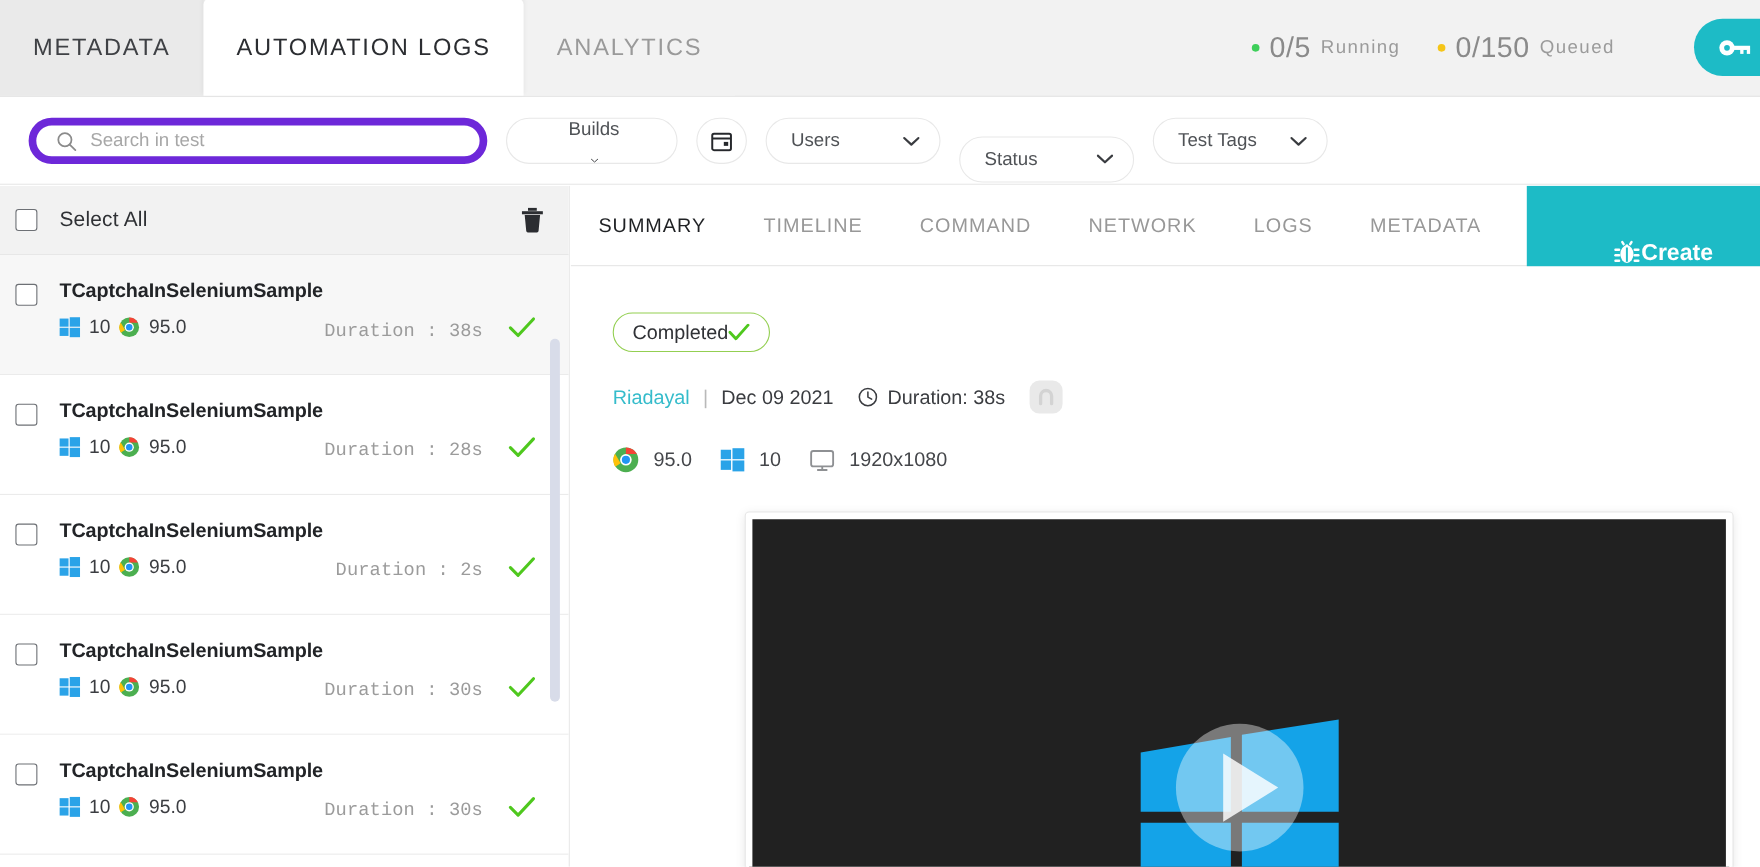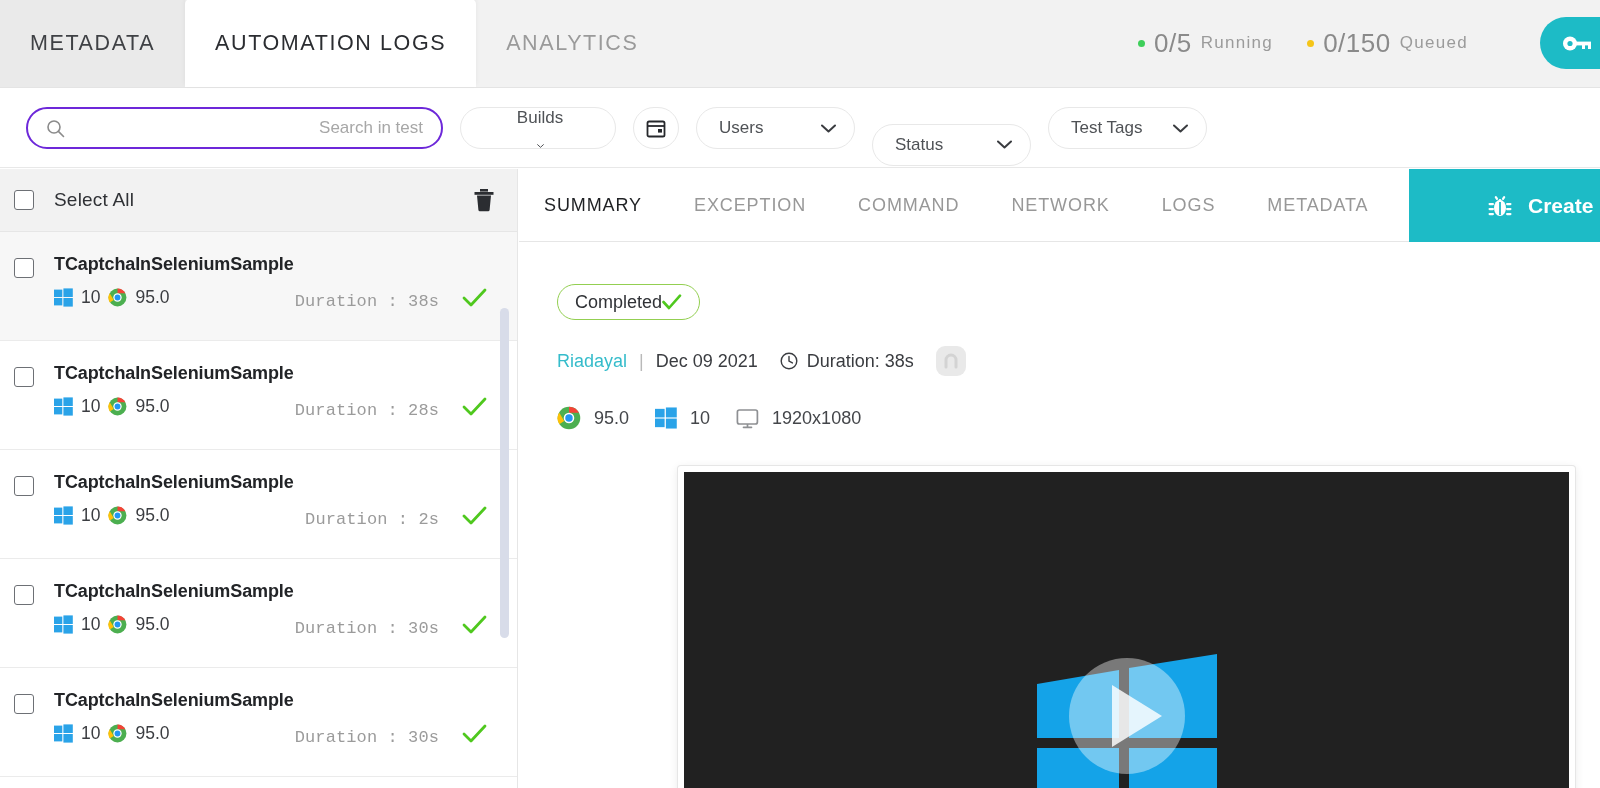--- a/index.html
+++ b/index.html
@@ -50,24 +50,23 @@
     margin-left: 38px; margin-right: -14px; cursor: pointer;
   }
 
   
   .filterbar {
     position: absolute; top: 89px; left: 0; width: 1600px; height: 79px;
     background: #fff; border-bottom: 1px solid #e8e8e8;
     display: flex; align-items: center; padding-left: 26px; gap: 17px;
   }
   .searchbox {
-    width: 417px; height: 42px; border: 2px solid #6d28d9; border-radius: 22px;
+    width: 417px; height: 42px; border: 7px solid #6d28d9; border-radius: 22px;
     display: flex; align-items: center; padding: 0 18px; gap: 12px;
     background: #fff;
-    justify-content: space-between;
   }
   .searchbox .ph { font-size: 17px; color: #a7a7a7; }
   .dd {
     height: 42px; border: 1px solid #e8e8e8; border-radius: 22px;
     display: flex; align-items: center; justify-content: space-between;
     padding: 0 18px 0 22px; gap: 16px; background: #fff; cursor: pointer;
   }
   .dd .ddlabel { font-size: 17px; color: #4f5256; }
   .dd.builds { width: 156px; flex-direction: column; }
   .dd.users  { width: 159px; }
@@ -132,22 +131,22 @@
     display: flex; align-items: center; position: relative;
   }
   .mtab {
     font-size: 18px; letter-spacing: .9px; color: #989898;
     padding: 0 26px; cursor: pointer; white-space: nowrap;
   }
   .mtab:first-child { padding-left: 25px; }
   .mtab.active { color: #1f2124; }
   .refresh { margin-left: 18px; cursor: pointer; display: flex; }
   .createbtn {
-    position: absolute; right: 0; top: 0; height: 73px; width: 191px;
-    background: #1dbbc6; display: flex; align-items: center; gap: 15px;
+    position: absolute; right: 0; top: 0; height: 73px; width: 212px;
+    background: #1dbbc6; display: flex; align-items: flex-end; 
     padding-left: 78px; cursor: pointer;
   }
   .createbtn .clabel {
     color: #fff; font-size: 21px; font-weight: bold; white-space: nowrap;
   }
 
   .sumbody { padding: 42px 0 0 38px; }
   .sumhead { display: flex; align-items: center; gap: 22px; }
   .badge {
     height: 36px; border: 1.4px solid #93cf51; border-radius: 19px;
@@ -445,21 +444,21 @@
     </div>
   </div>
 
   <div class="main">
 
     <div class="mtabs">
       <div class="mtab active">
         <span>SUMMARY</span>
       </div>
       <div class="mtab">
-        <span>EXCEPTION</span>
+        <span>TIMELINE</span>
       </div>
       <div class="mtab">
         <span>COMMAND</span>
       </div>
       <div class="mtab">
         <span>NETWORK</span>
       </div>
       <div class="mtab">
         <span>LOGS</span>
       </div>

